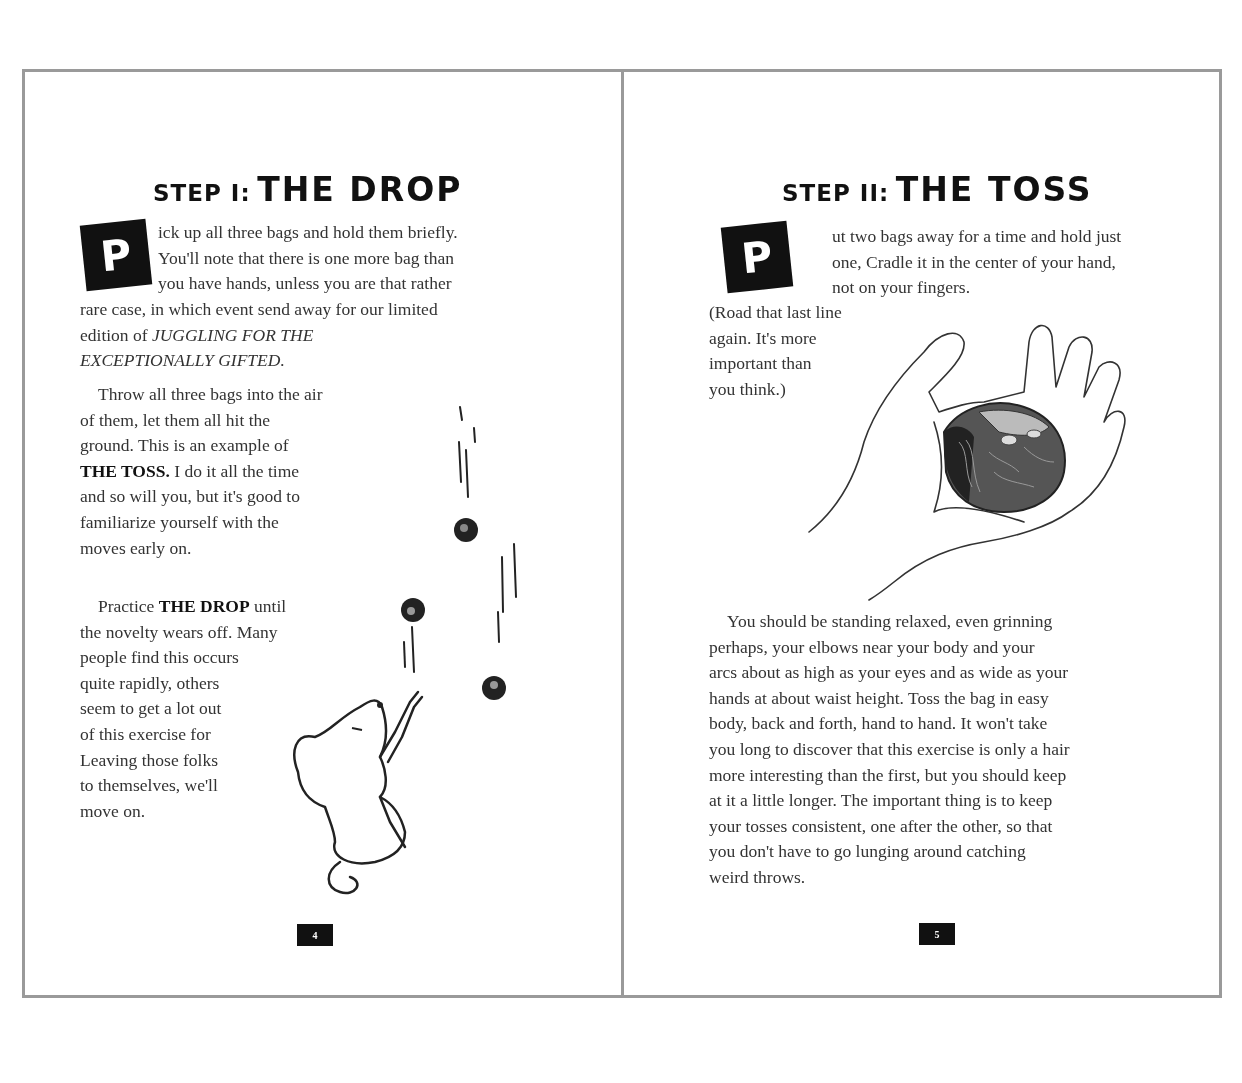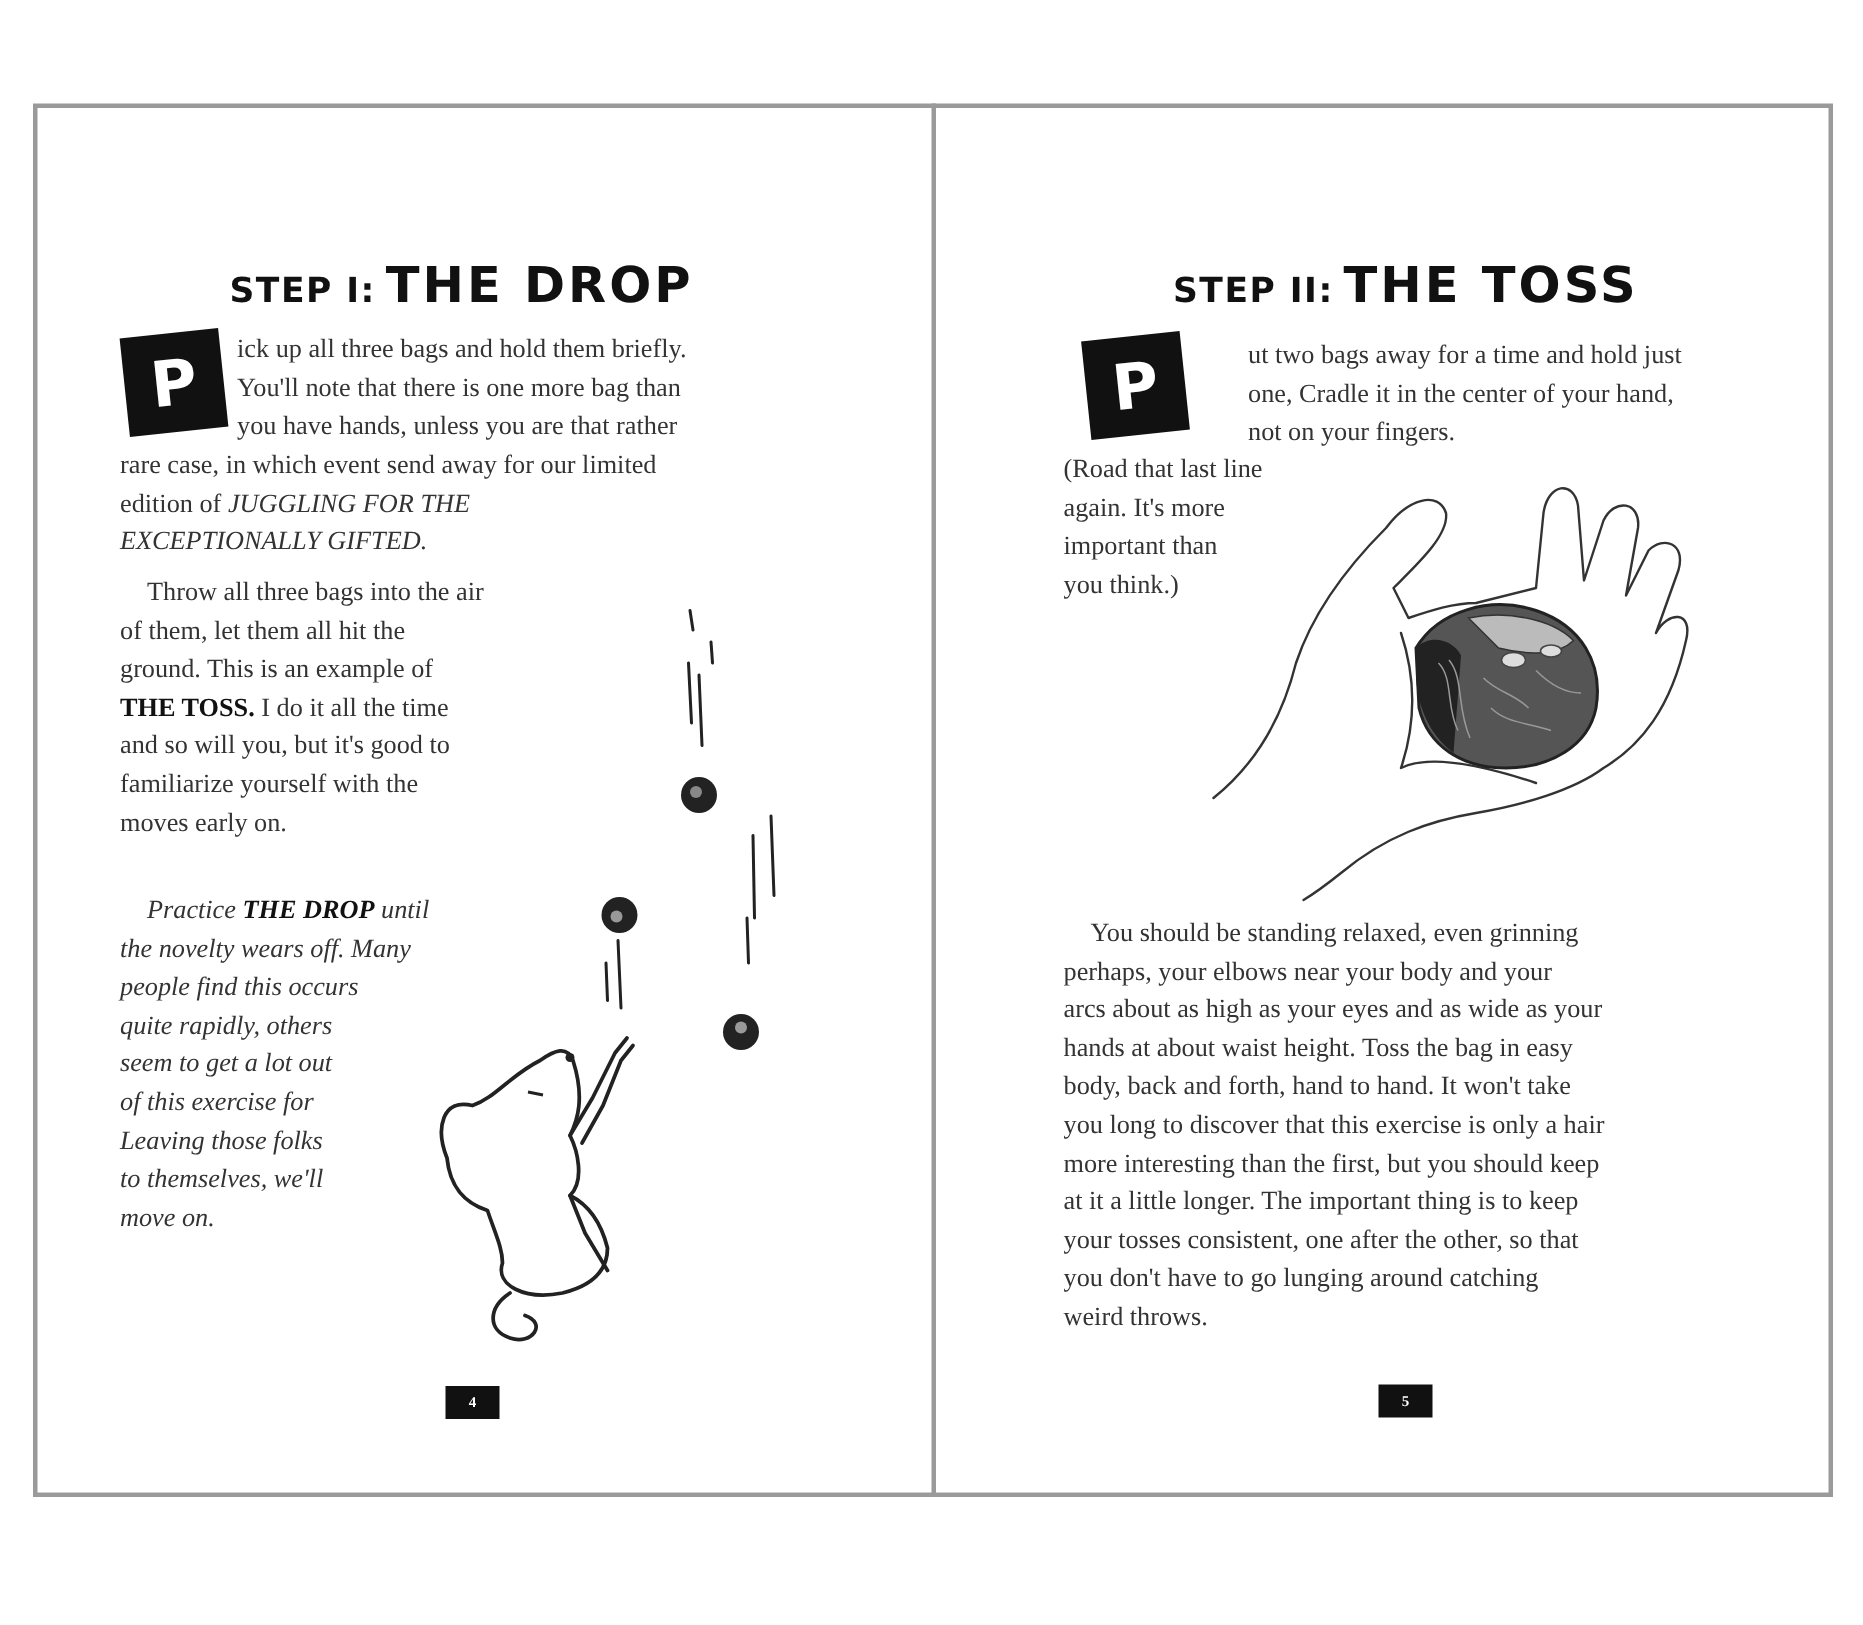--- a/index.html
+++ b/index.html
@@ -55,21 +55,21 @@
   <div class="text" style="left:55px; top:310px; width:330px;">
     <p class="indent">Throw all three bags into the air</p>
     <p>of them, let them all hit the</p>
     <p>ground. This is an example of</p>
     <p><span class="bold">THE TOSS.</span><span> I do it all the time</span></p>
     <p>and so will you, but it's good to</p>
     <p>familiarize yourself with the</p>
     <p>moves early on.</p>
   </div>
 
-  <div class="text" style="left:55px; top:522px; width:280px;font-style:italic;">
+  <div class="text" style="left:55px; top:522px; width:280px;">
     <p class="indent"><span>Practice </span><span class="bold">THE DROP</span><span> until</span></p>
     <p>the novelty wears off. Many</p>
     <p>people find this occurs</p>
     <p>quite rapidly, others</p>
     <p>seem to get a lot out</p>
     <p>of this exercise for</p>
     <p>Leaving those folks</p>
     <p>to themselves, we'll</p>
     <p>move on.</p>
   </div>

